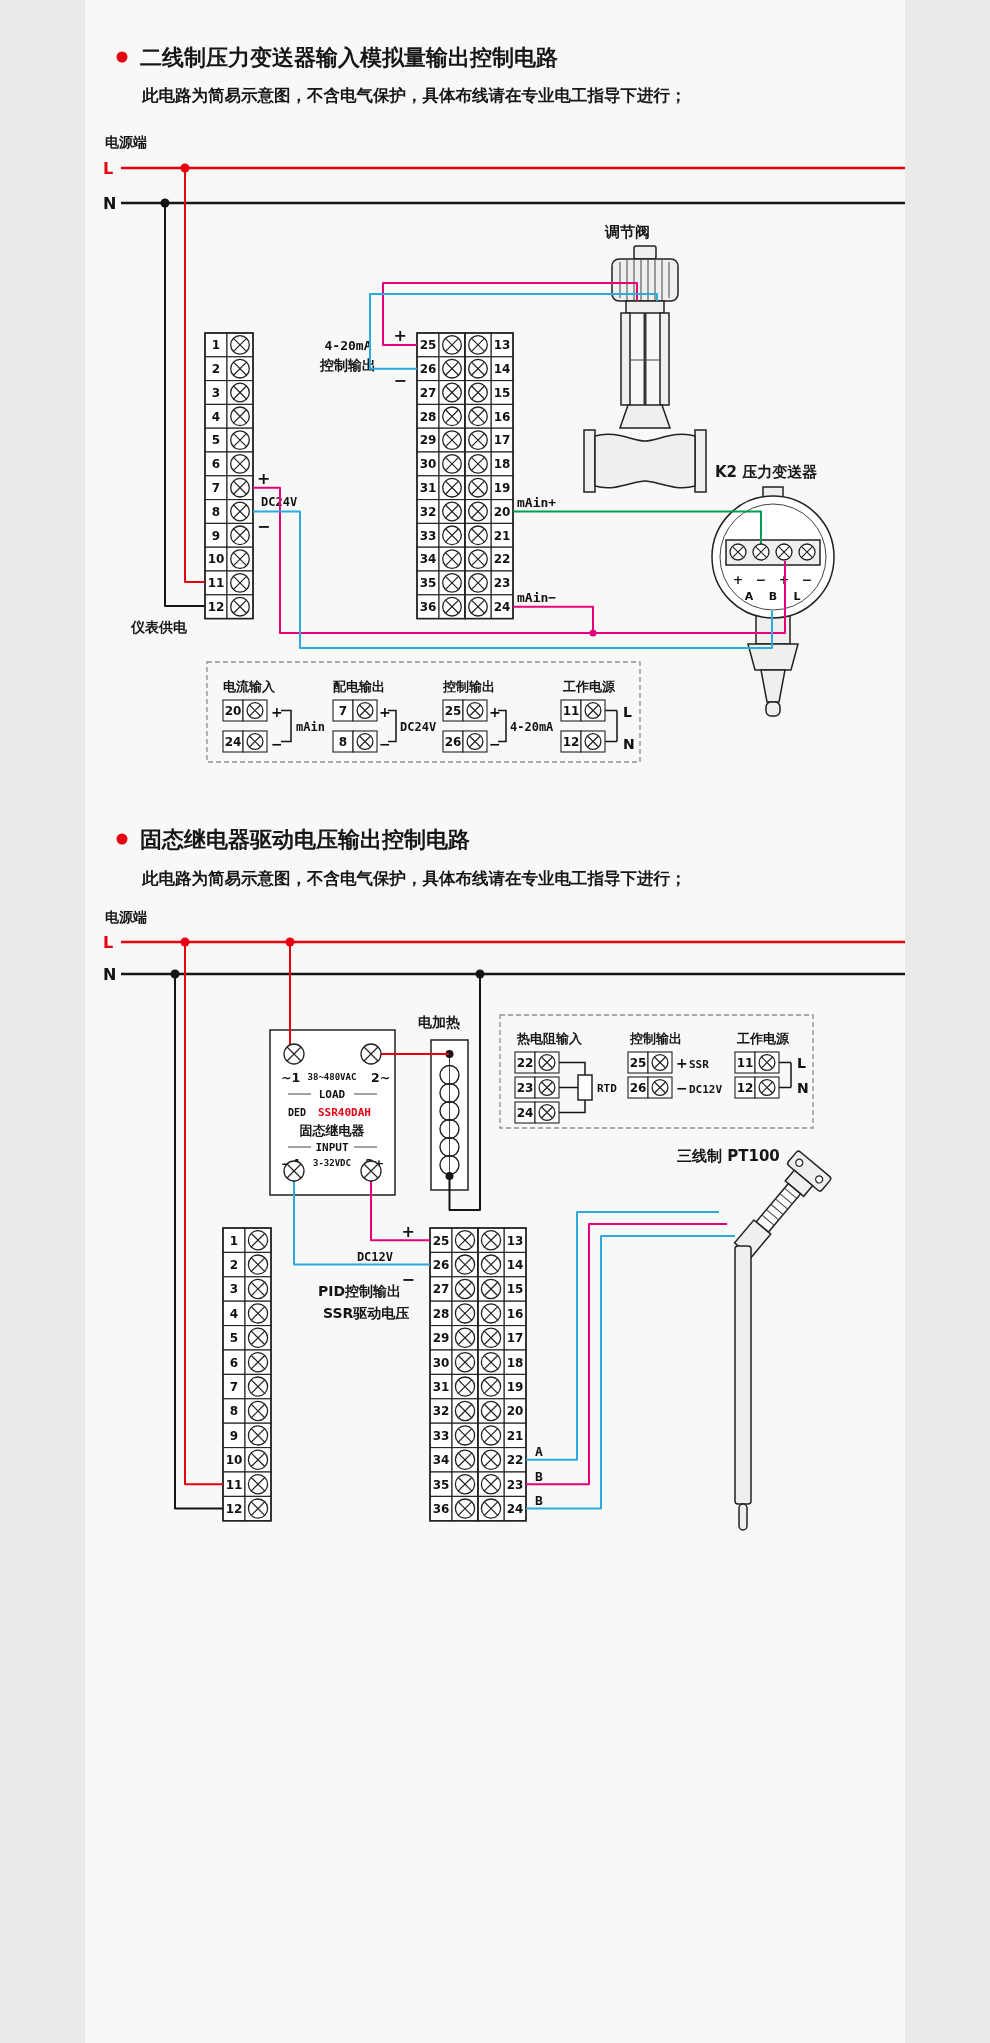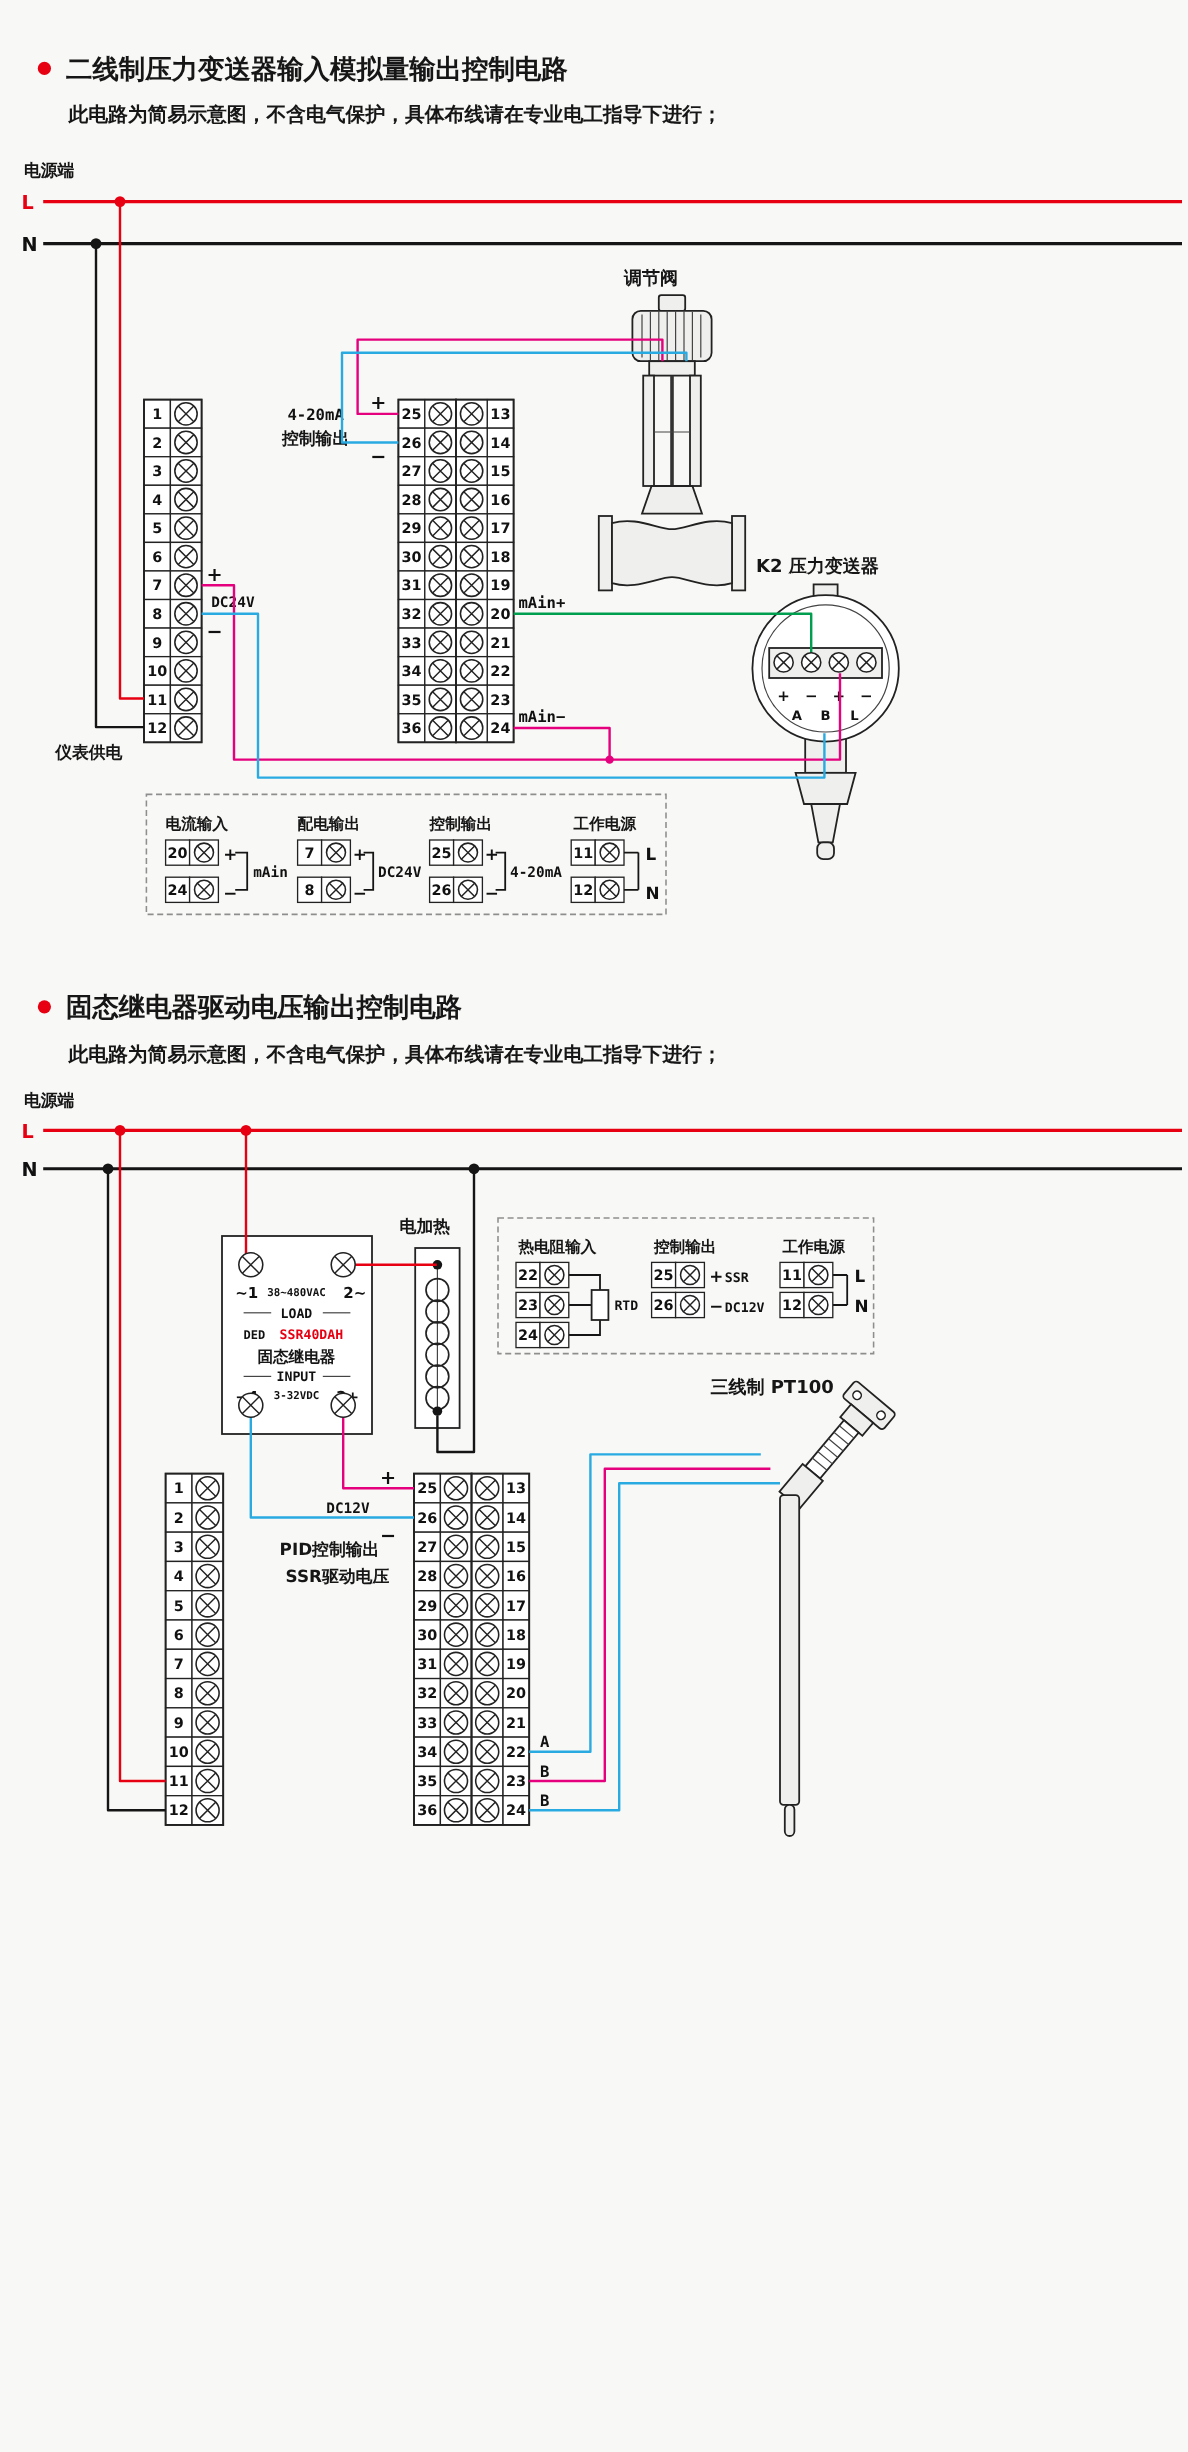--- a/index.html
+++ b/index.html
@@ -1,16 +1,16 @@
 <!DOCTYPE html>
 <html style="--c-red: #e60012; --c-pink: #e5007d; --c-cyan: #29abe2; --c-green: #009e4f;"><head>
 <meta charset="utf-8">
 <style>
   html,body{margin:0;padding:0;background:#eceae8;}
-  .page{position:relative;width:990px;height:2043px;background:#f8f8f6;margin:0 auto;overflow:hidden;}
+  .page{position:relative;width:820px;height:2043px;background:#f8f8f6;margin:0 auto;overflow:hidden;}
   svg{display:block;}
   .tac{text-anchor:middle;} .tae{text-anchor:end;}
   .t-title{font:bold 22px "DejaVu Sans","Liberation Sans",sans-serif;fill:#161616;}
   .t-sub{font:bold 16.5px "DejaVu Sans","Liberation Sans",sans-serif;fill:#161616;}
   .t-cjk{font:bold 14px "DejaVu Sans","Liberation Sans",sans-serif;fill:#161616;}
   .t-cjk13{font:bold 13px "DejaVu Sans","Liberation Sans",sans-serif;fill:#161616;}
   .t-cjk15{font:bold 15px "DejaVu Sans","Liberation Sans",sans-serif;fill:#161616;}
   .t-mono{font:bold 13px "DejaVu Sans Mono","Liberation Mono",monospace;fill:#111;}
   .t-mono12{font:bold 12px "DejaVu Sans Mono","Liberation Mono",monospace;fill:#111;}
   .t-mono11{font:bold 11px "DejaVu Sans Mono","Liberation Mono",monospace;fill:#111;}

